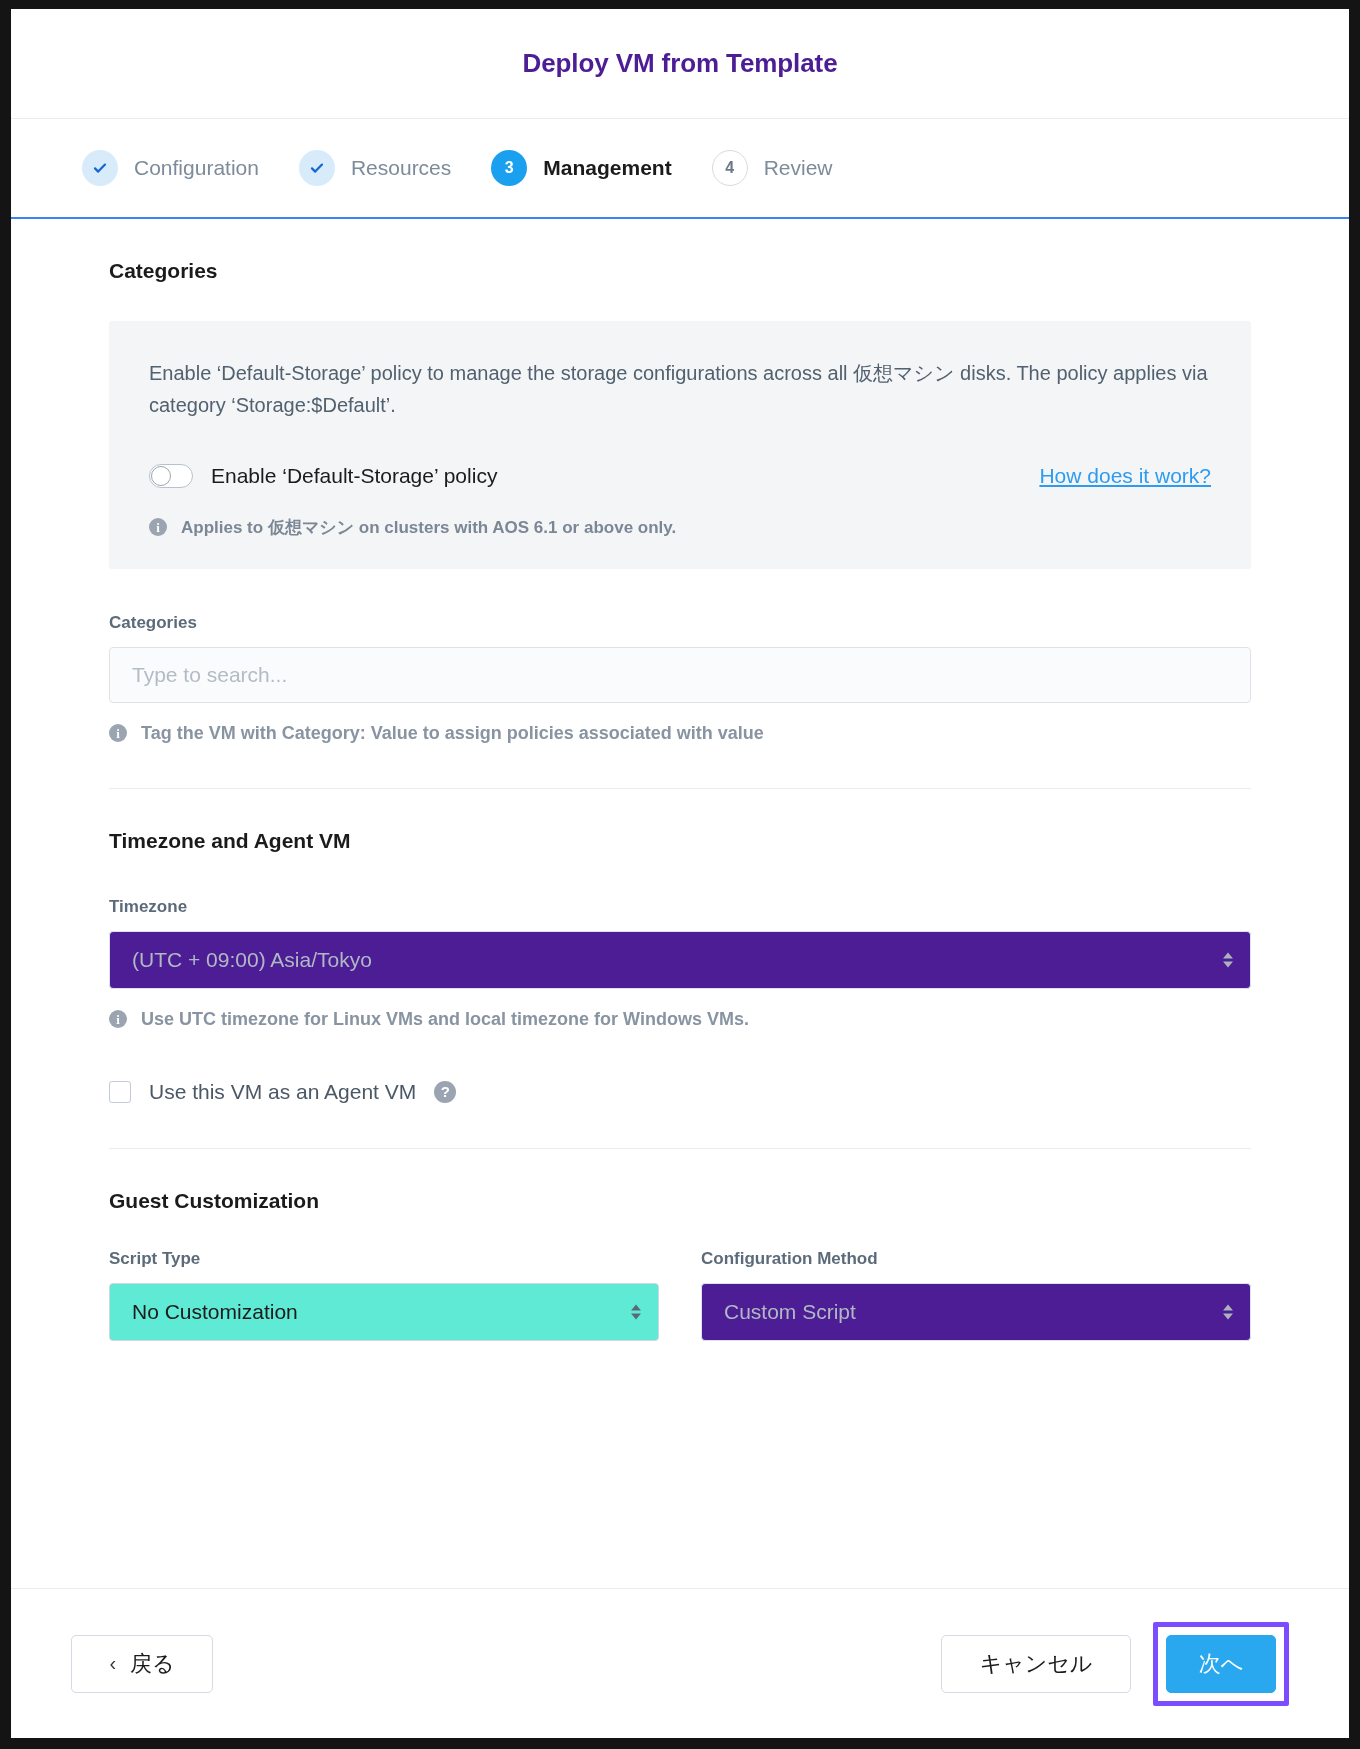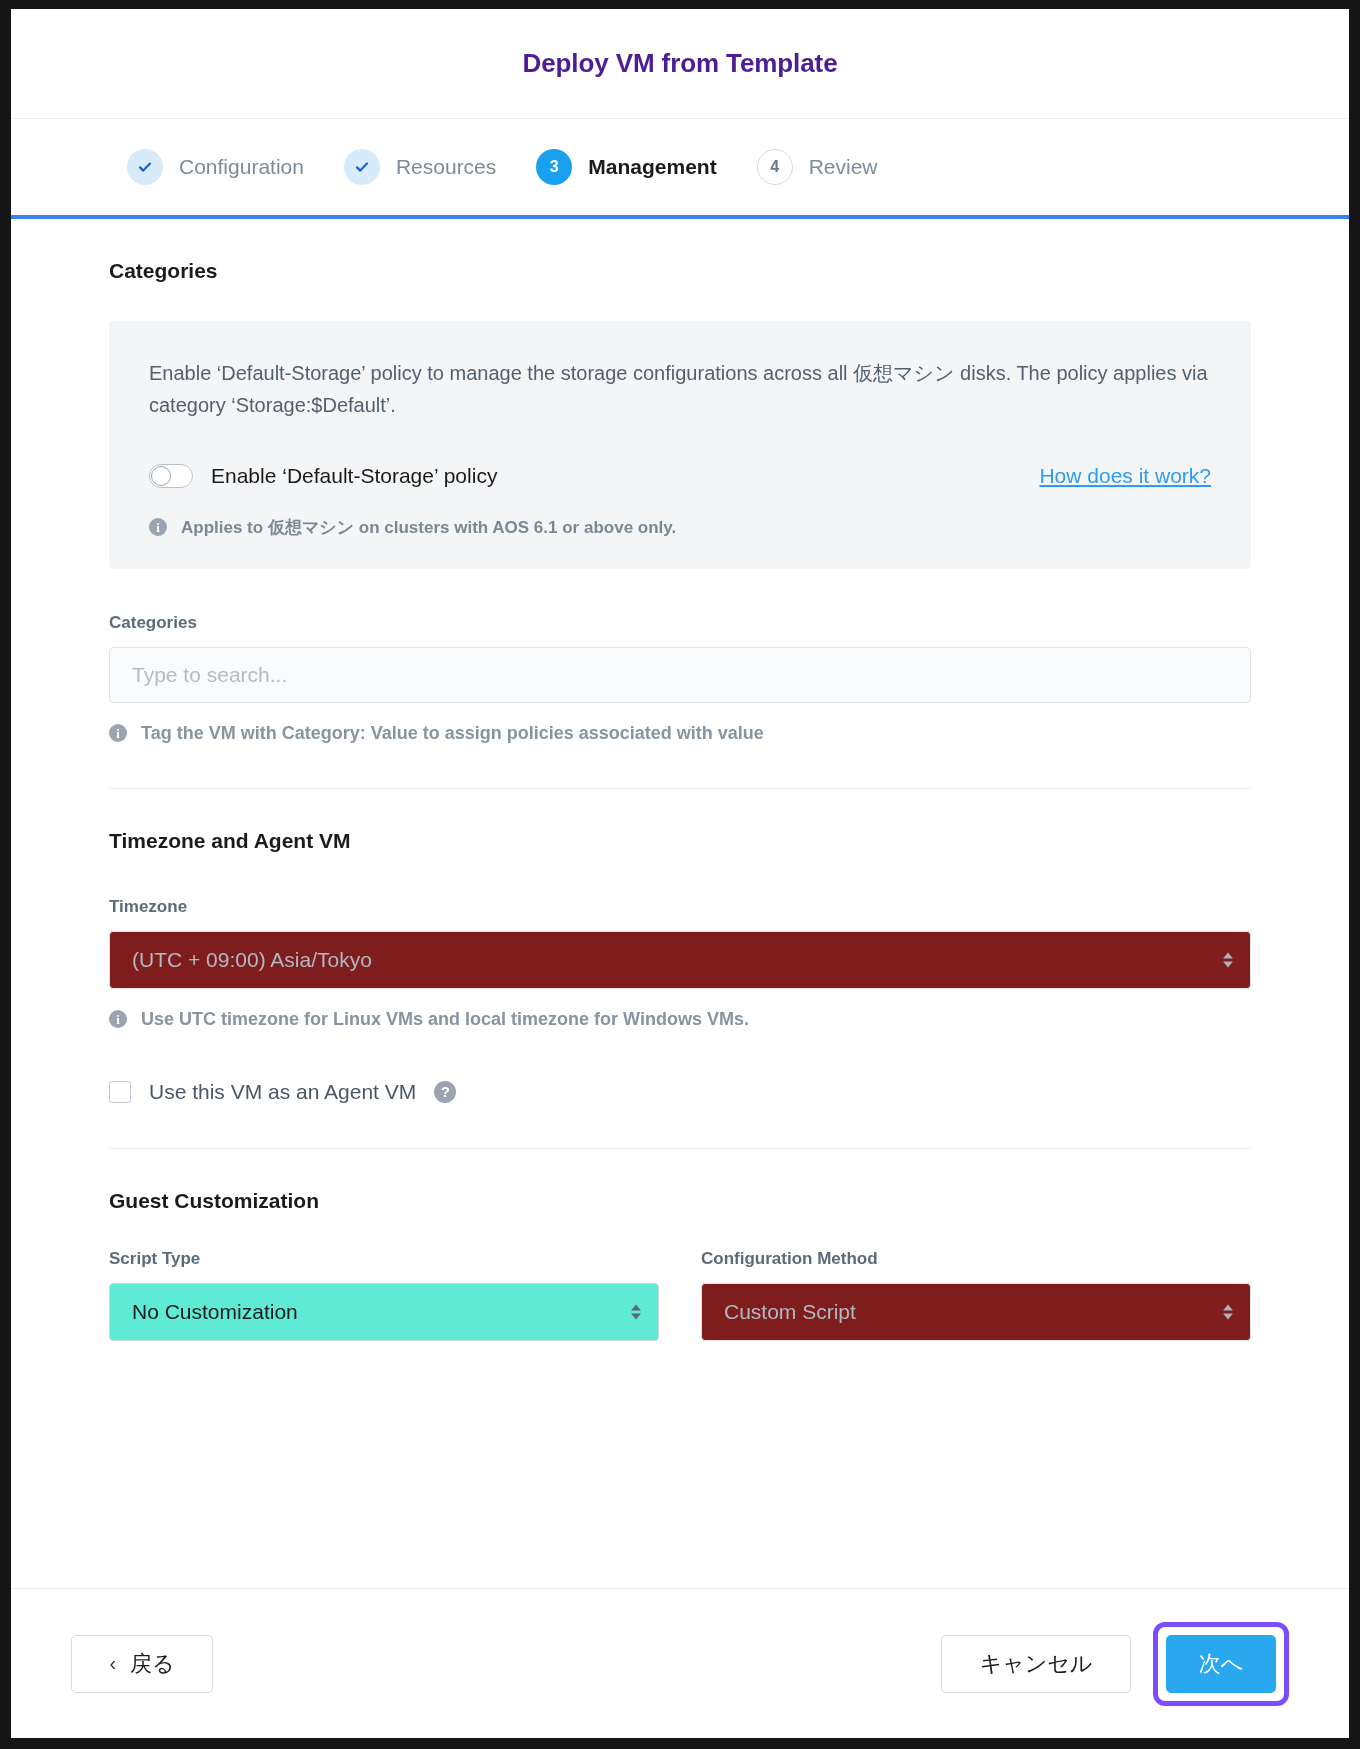--- a/index.html
+++ b/index.html
@@ -44,22 +44,22 @@
     color: #4c1d95;
     letter-spacing: -0.1px;
   }
 
   
   .stepper {
     height: 100px;
     flex: 0 0 100px;
     display: flex;
     align-items: center;
-    padding-left: 116px;
-    border-bottom: 4px solid #3b82f6;
+    padding-left: 71px;
+    border-bottom: 2px solid #3b82f6;
     background: #fff;
   }
   .step {
     display: flex;
     align-items: center;
     margin-right: 40px;
   }
   .step-badge {
     width: 36px; height: 36px;
     border-radius: 50%;
@@ -233,21 +233,21 @@
     font-weight: bold;
     color: #8894a1;
   }
 
   .select-wrap { position: relative; width: 100%; }
   .select-box {
     width: 100%;
     height: 58px;
     border: 1px solid #dfe3e8;
     border-radius: 4px;
-    background: #7f1d1d;
+    background: #4c1d95;
     display: flex;
     align-items: center;
     padding: 0 22px;
     font-size: 21px;
     color: #b0b9c3;
   }
   .select-box.filled { color: #1b1b1b; background: #5eead4; border-color: #cfd6de; }
   .select-arrows {
     position: absolute;
     right: 18px; top: 50%;
@@ -342,21 +342,21 @@
   }
   .btn-cancel { min-width: 190px; }
   .btn-next {
     background: #29a8f0;
     border-color: #29a8f0;
     color: #ffffff;
     min-width: 110px;
   }
   .next-highlight {
     border: 5px solid #7c4dff;
-    border-radius: 12px;
+    border-radius: 2px;
     padding: 8px;
     display: inline-flex;
   }
 </style>
 </head>
 <body>
 
 <div class="frame">
   <div class="modal">
 

